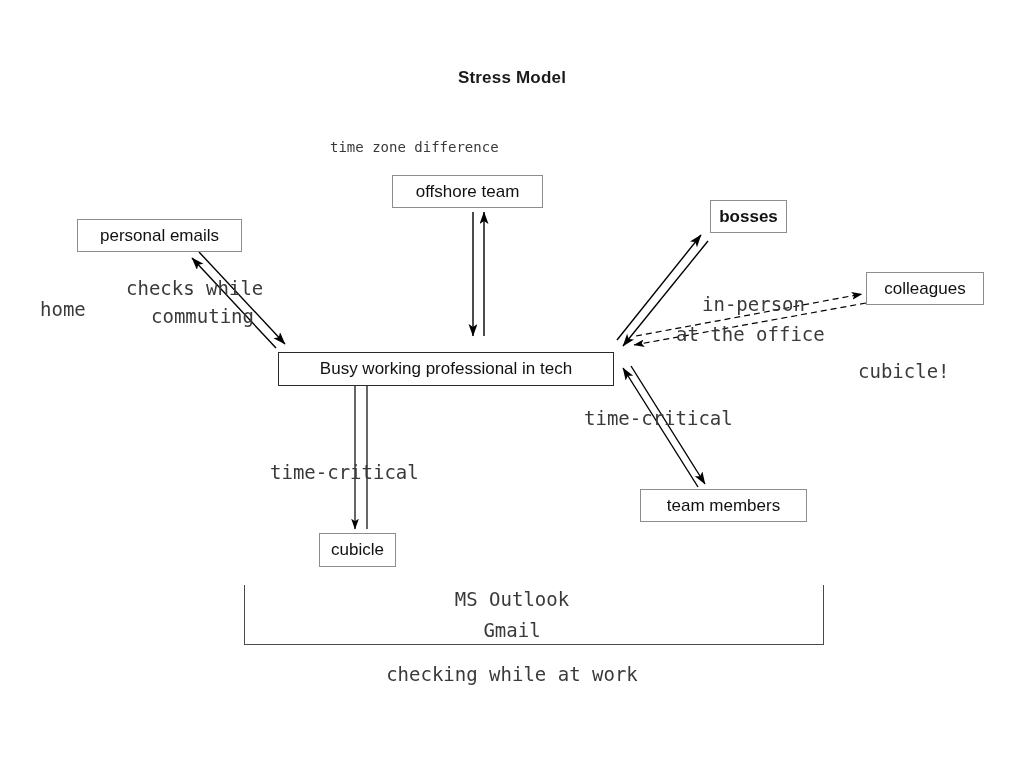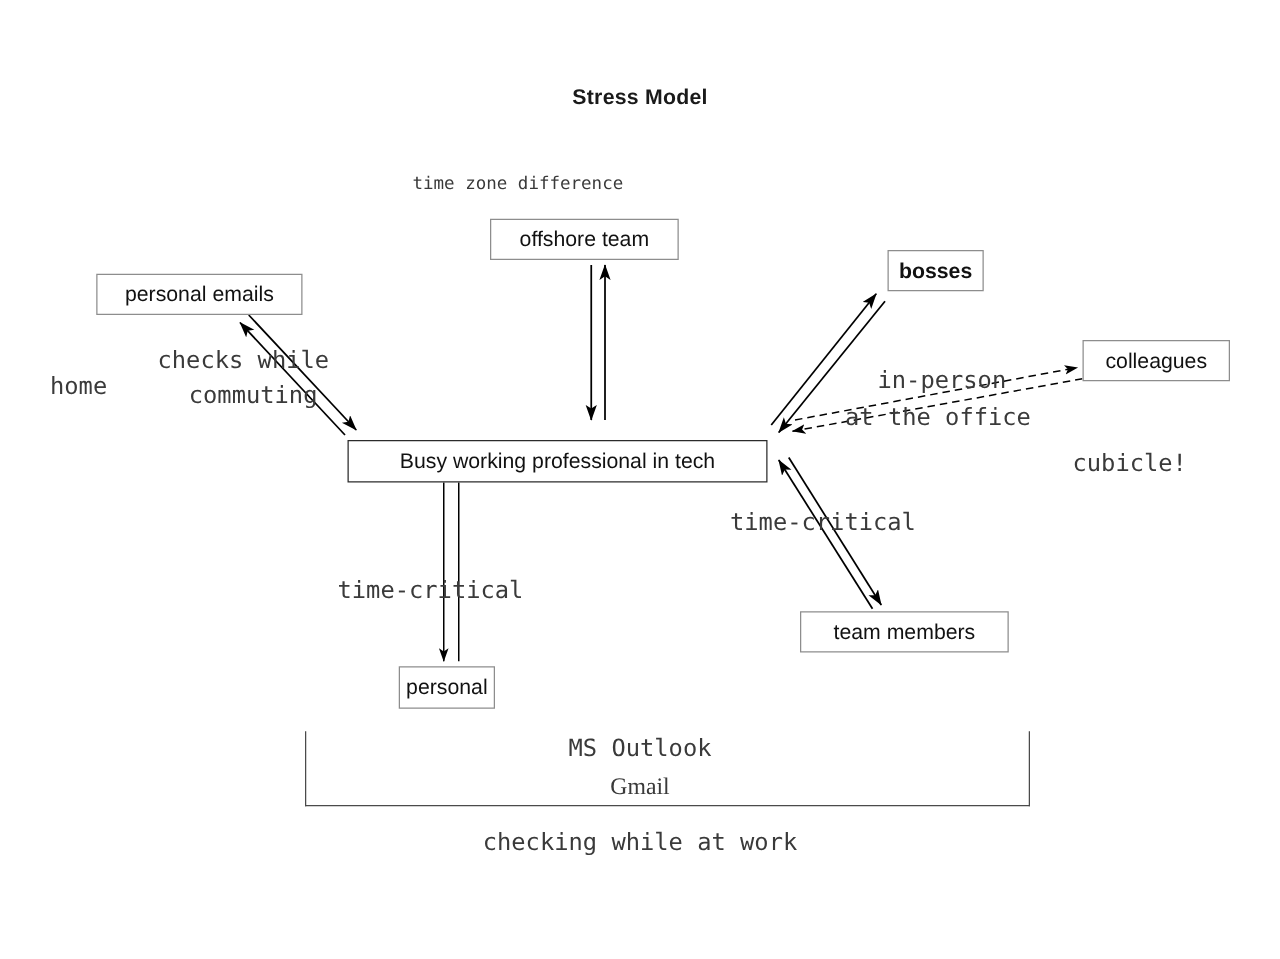--- a/index.html
+++ b/index.html
@@ -141,21 +141,21 @@
 
   <div class="node" style="left:866px; top:272px; width:118px; height:33px;">
     <span>colleagues</span>
   </div>
 
   <div class="node" style="left:640px; top:489px; width:167px; height:33px;">
     <span>team members</span>
   </div>
 
   <div class="node" style="left:319px; top:533px; width:77px; height:34px;">
-    <span>personal</span>
+    <span>cubicle</span>
   </div>
 
   <div class="node center" style="left:278px; top:338px; width:336px; height:34px;">
     <span>Busy working professional in tech</span>
   </div>
 
   <div class="mono big" style="left:330px; top:138px;">time zone difference</div>
 
   <div class="mono" style="left:126px; top:275px;">checks while</div>
 
@@ -170,17 +170,17 @@
   <div class="mono" style="left:858px; top:358px;">cubicle!</div>
 
   <div class="mono" style="left:584px; top:405px;">time-critical</div>
 
   <div class="mono" style="left:270px; top:459px;">time-critical</div>
 
   <div class="bracket" style="left:244px; top:585px; width:580px; height:60px;"></div>
 
   <div class="mono" style="left:0; top:586px; width:1024px; text-align:center;">MS Outlook</div>
 
-  <div class="mono" style="left:0; top:617px; width:1024px; text-align:center;font-family:Liberation Serif, serif;">Gmail</div>
+  <div class="mono" style="left:0; top:617px; width:1024px; text-align:center;">Gmail</div>
 
   <div class="mono" style="left:0; top:661px; width:1024px; text-align:center;">checking while at work</div>
 
 </div>
 
 </body></html>

